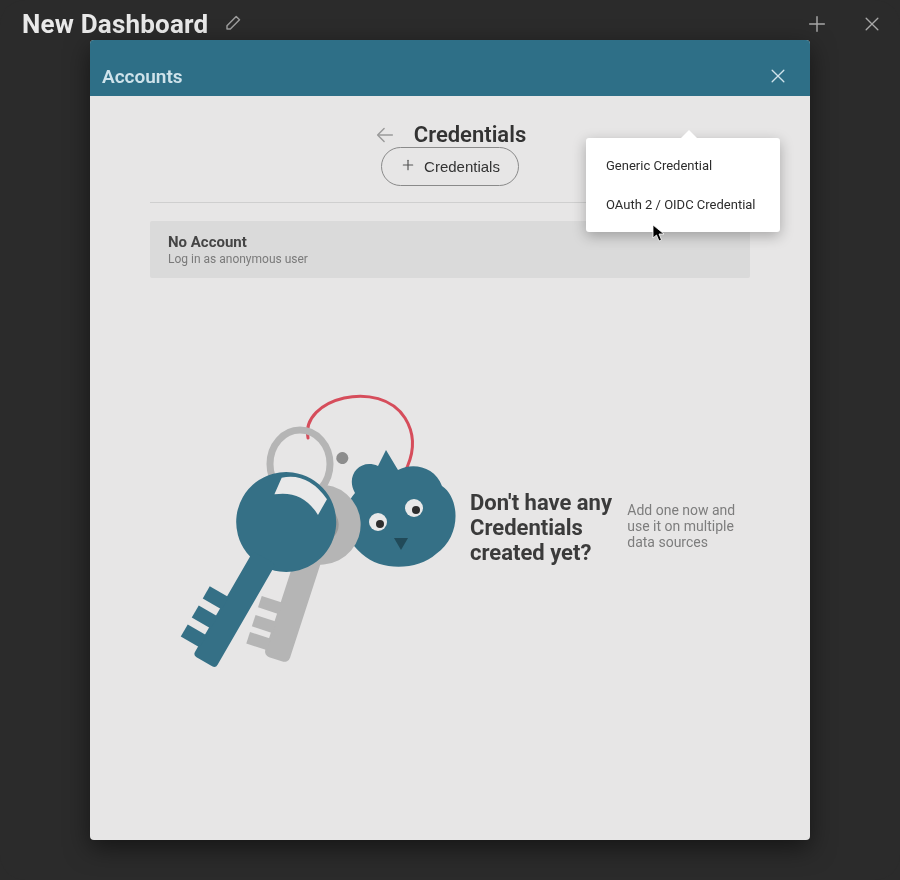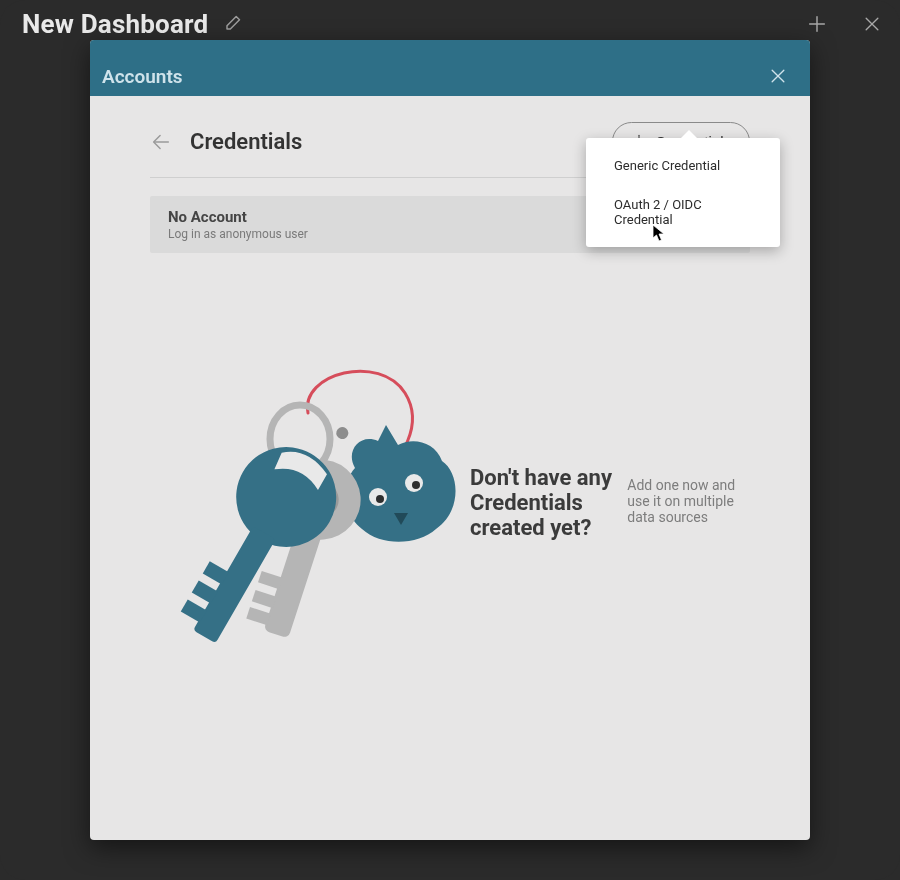--- a/index.html
+++ b/index.html
@@ -11,34 +11,34 @@
   .edit-icon svg{display:block;}
   .header-actions{display:flex;align-items:center;gap:34px;}
   .header-actions svg{display:block;}
 
   .modal{position:absolute;left:90px;top:40px;width:720px;height:800px;background:#e7e6e6;border-radius:4px;box-shadow:0 8px 24px rgba(0,0,0,0.5);overflow:visible;}
   .modal-header{height:56px;background:#2e6f87;display:flex;align-items:center;justify-content:space-between;padding:16px 22px 0 12px;border-radius:4px 4px 0 0;}
   .modal-title{font-size:19px;font-weight:600;color:#cfe3eb;}
   .modal-close svg{display:block;}
 
   .modal-body{padding:26px 60px 0 60px;position:relative;}
-  .creds-row{display:flex;align-items:center;justify-content:space-between;}
+  .creds-row{display:flex;align-items:center;justify-content:space-between;flex-direction:column;}
   .creds-left{display:flex;align-items:center;gap:18px;}
   .back-arrow svg{display:block;}
   .creds-heading{font-size:22px;font-weight:600;color:#333;}
   .add-creds-btn{display:flex;align-items:center;gap:8px;border:1px solid #8a8a8a;border-radius:20px;background:transparent;padding:9px 18px;font-size:15px;color:#333;cursor:pointer;}
   .divider{height:1px;background:#cfcfcf;margin:16px 0 18px 0;}
   .instruction{font-size:14px;color:#7d7d7d;margin-bottom:18px;}
   .account-card{background:#dadada;border-radius:2px;padding:12px 18px;}
   .account-title{font-size:15px;font-weight:700;color:#454545;}
   .account-sub{font-size:12px;color:#7a7a7a;margin-top:1px;}
 
   .dropdown{position:absolute;top:138px;left:586px;width:194px;background:#fff;border-radius:3px;box-shadow:0 4px 14px rgba(0,0,0,0.28);z-index:50;padding:8px 0;}
   .dropdown:before{content:"";position:absolute;top:-8px;right:82px;width:0;height:0;border-left:9px solid transparent;border-right:9px solid transparent;border-bottom:9px solid #fff;}
-  .dropdown-item{padding:12px 28px;font-size:13px;color:#2c2c2c;cursor:pointer;}
+  .dropdown-item{padding:12px 20px;font-size:13px;color:#2c2c2c;cursor:pointer;}
 
   .cursor{position:absolute;top:224px;left:652px;z-index:60;}
 
   .illustration{display:flex;flex-direction:row;align-items:center;margin-top:80px;}
   .empty-heading{font-size:22px;font-weight:700;color:#3b3b3b;margin-top:14px;}
   .empty-sub{font-size:14px;color:#7d7d7d;margin-top:12px;}
 </style>
 </head>
 <body>
 

